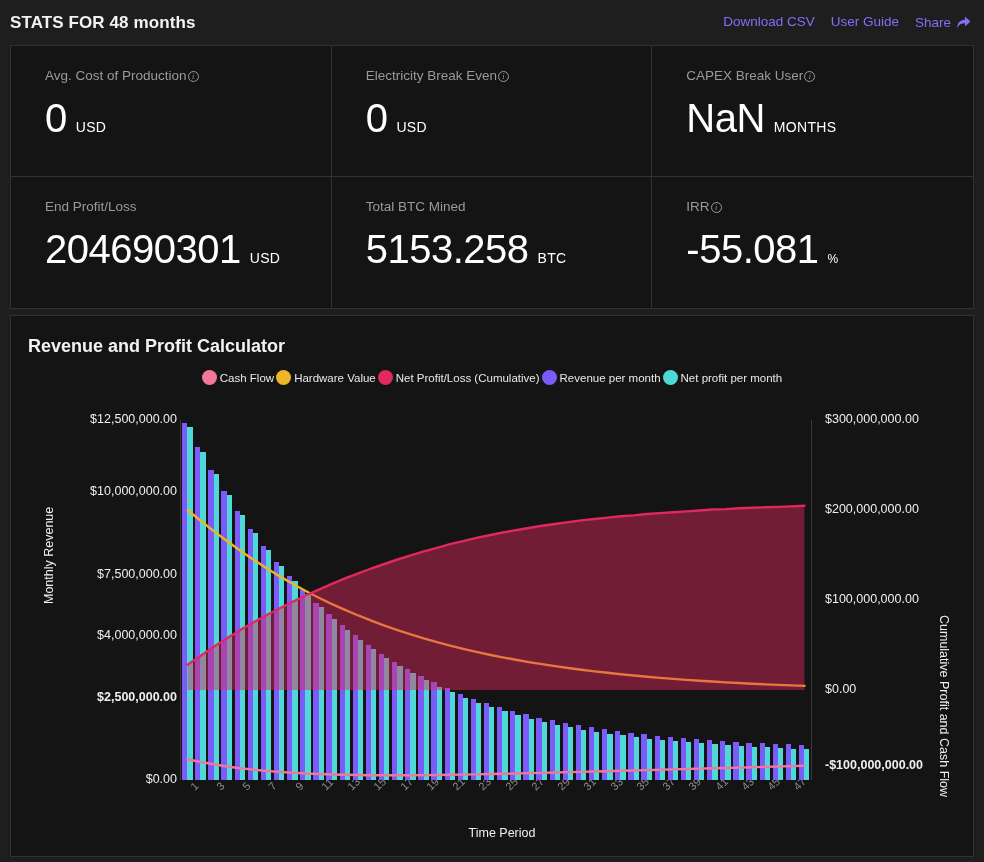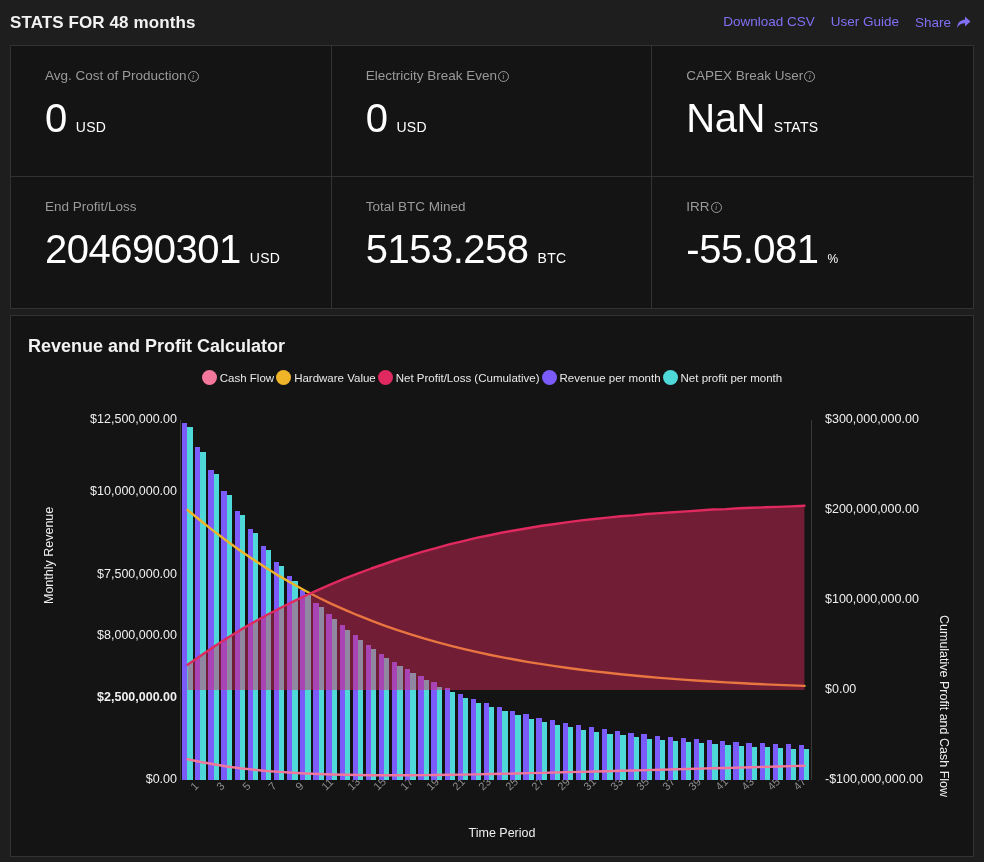--- a/index.html
+++ b/index.html
@@ -245,21 +245,21 @@
     </div>
   </div>
 
   <div class="stat-card">
     <div class="stat-label">
       <span>CAPEX Break User</span>
       <span class="info-icon">i</span>
     </div>
     <div class="stat-value-row">
       <span class="stat-value">NaN</span>
-      <span class="stat-unit">STATS</span>
+      <span class="stat-unit">MONTHS</span>
     </div>
   </div>
 
   <div class="stat-card">
     <div class="stat-label">
       <span>End Profit/Loss</span>
     </div>
     <div class="stat-value-row">
       <span class="stat-value">204690301</span>
       <span class="stat-unit">USD</span>
@@ -446,22 +446,22 @@
         <svg width="630" height="360" viewBox="0 0 630 360" style="position: absolute; left: 0px; top: 0px;">
           <polyline points="6.5625,90.00 19.6875,100.80 32.8125,111.15 45.9375,121.05 59.0625,130.50 72.1875,139.50 85.3125,148.05 98.4375,156.15 111.5625,163.80 124.6875,171.00 137.8125,177.75 150.9375,184.05 164.0625,189.90 177.1875,195.48 190.3125,200.70 203.4375,205.56 216.5625,210.15 229.6875,214.38 242.8125,218.43 255.9375,222.12 269.0625,225.63 282.1875,228.87 295.3125,231.93 308.4375,234.72 321.5625,237.33 334.6875,239.76 347.8125,242.10 360.9375,244.17 374.0625,246.15 387.1875,248.04 400.3125,249.75 413.4375,251.37 426.5625,252.81 439.6875,254.25 452.8125,255.51 465.9375,256.68 479.0625,257.85 492.1875,258.84 505.3125,259.83 518.4375,260.73 531.5625,261.54 544.6875,262.35 557.8125,263.07 570.9375,263.70 584.0625,264.33 597.1875,264.87 610.3125,265.41 623.4375,265.86" fill="none" stroke="#f0b429" stroke-width="2.4" stroke-linejoin="round" stroke-linecap="round"></polyline>
           <polygon points="6.5625,270.00 6.5625,244.80 19.6875,235.80 32.8125,226.80 45.9375,218.25 59.0625,210.15 72.1875,202.50 85.3125,195.30 98.4375,188.55 111.5625,181.80 124.6875,175.50 137.8125,169.65 150.9375,163.80 164.0625,158.40 177.1875,153.45 190.3125,148.50 203.4375,144.00 216.5625,139.50 229.6875,135.45 242.8125,131.40 255.9375,127.80 269.0625,124.20 282.1875,121.05 295.3125,117.90 308.4375,115.20 321.5625,112.50 334.6875,110.25 347.8125,108.00 360.9375,105.75 374.0625,103.95 387.1875,102.15 400.3125,100.35 413.4375,99.00 426.5625,97.65 439.6875,96.30 452.8125,95.40 465.9375,94.05 479.0625,93.15 492.1875,92.25 505.3125,91.35 518.4375,90.45 531.5625,89.55 544.6875,89.10 557.8125,88.20 570.9375,87.75 584.0625,87.30 597.1875,86.85 610.3125,86.40 623.4375,85.78 623.4375,270.00" fill="#e0295e" fill-opacity="0.45"></polygon>
           <polyline points="6.5625,244.80 19.6875,235.80 32.8125,226.80 45.9375,218.25 59.0625,210.15 72.1875,202.50 85.3125,195.30 98.4375,188.55 111.5625,181.80 124.6875,175.50 137.8125,169.65 150.9375,163.80 164.0625,158.40 177.1875,153.45 190.3125,148.50 203.4375,144.00 216.5625,139.50 229.6875,135.45 242.8125,131.40 255.9375,127.80 269.0625,124.20 282.1875,121.05 295.3125,117.90 308.4375,115.20 321.5625,112.50 334.6875,110.25 347.8125,108.00 360.9375,105.75 374.0625,103.95 387.1875,102.15 400.3125,100.35 413.4375,99.00 426.5625,97.65 439.6875,96.30 452.8125,95.40 465.9375,94.05 479.0625,93.15 492.1875,92.25 505.3125,91.35 518.4375,90.45 531.5625,89.55 544.6875,89.10 557.8125,88.20 570.9375,87.75 584.0625,87.30 597.1875,86.85 610.3125,86.40 623.4375,85.78" fill="none" stroke="#e0295e" stroke-width="2.4" stroke-linejoin="round" stroke-linecap="round"></polyline>
           <polyline points="6.5625,339.30 19.6875,342.00 32.8125,344.25 45.9375,346.50 59.0625,348.30 72.1875,349.65 85.3125,351.00 98.4375,351.90 111.5625,352.80 124.6875,353.52 137.8125,354.06 150.9375,354.51 164.0625,354.78 177.1875,355.05 190.3125,355.23 203.4375,355.32 216.5625,355.32 229.6875,355.23 242.8125,355.14 255.9375,354.96 269.0625,354.78 282.1875,354.60 295.3125,354.33 308.4375,354.06 321.5625,353.79 334.6875,353.52 347.8125,353.16 360.9375,352.89 374.0625,352.53 387.1875,352.17 400.3125,351.90 413.4375,351.54 426.5625,351.18 439.6875,350.82 452.8125,350.46 465.9375,350.10 479.0625,349.74 492.1875,349.38 505.3125,349.02 518.4375,348.66 531.5625,348.30 544.6875,347.94 557.8125,347.58 570.9375,347.22 584.0625,346.86 597.1875,346.50 610.3125,346.14 623.4375,345.78" fill="none" stroke="#f2779b" stroke-width="2.4" stroke-linejoin="round" stroke-linecap="round"></polyline>
         </svg>
       </div>
   <div class="ytick left" style="top: 22px;">$12,500,000.00</div>
       <div class="ytick left" style="top: 94px;">$10,000,000.00</div>
       <div class="ytick left" style="top: 177px;">$7,500,000.00</div>
-      <div class="ytick left" style="top: 238px;">$8,000,000.00</div>
+      <div class="ytick left" style="top: 238px;">$4,000,000.00</div>
       <div class="ytick left" style="top: 300px; font-weight: bold;">$2,500,000.00</div>
       <div class="ytick left" style="top: 382px;">$0.00</div>
       <div class="ytick right" style="top: 22px;">$300,000,000.00</div>
       <div class="ytick right" style="top: 112px;">$200,000,000.00</div>
       <div class="ytick right" style="top: 202px;">$100,000,000.00</div>
       <div class="ytick right" style="top: 292px;">$0.00</div>
-      <div class="ytick right" style="top: 382px;">-$100,000,000.00</div>
+      <div class="ytick right" style="top: 368px; font-weight: bold;">-$100,000,000.00</div>
     </div>
 </div>
 
 </body></html>

